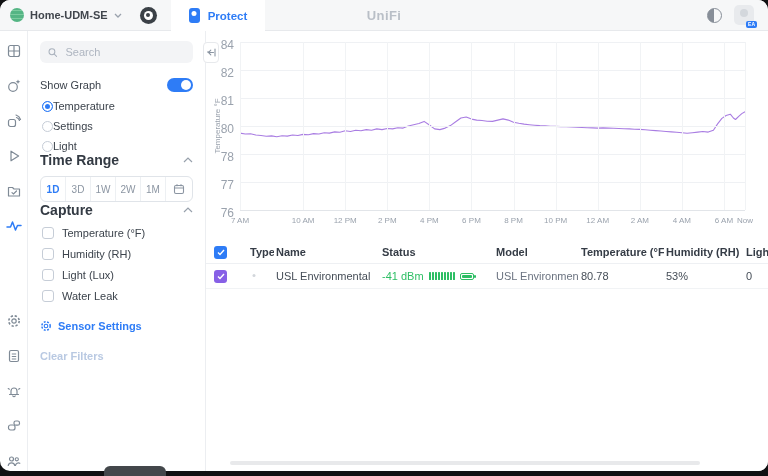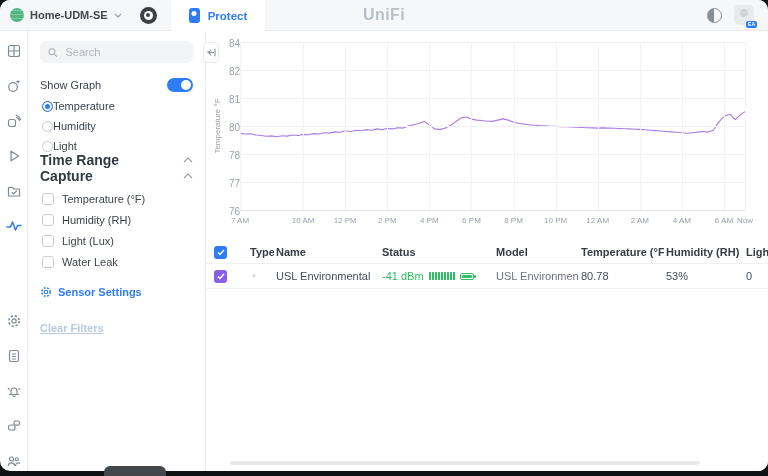--- a/index.html
+++ b/index.html
@@ -17,21 +17,21 @@
   .os-icon{width:17px;height:17px;border-radius:50%;background:#3b4147;
            display:grid;place-items:center;margin:0 14px 0 10px;}
   .os-icon .ring{width:9px;height:9px;border-radius:50%;background:#fff;display:grid;place-items:center;}
   .os-icon .ring i{width:4px;height:4px;border-radius:50%;background:#3b4147;display:block;}
   .tab-protect{height:31px;margin-bottom:-1px;background:#fff;display:flex;align-items:center;
                gap:8px;padding:0 18px;cursor:pointer;}
   .protect-ic{width:11px;height:15px;border-radius:3px;background:#2e7cf6;position:relative;}
   .protect-ic::after{content:"";position:absolute;left:50%;top:3px;width:5px;height:5px;
                      border-radius:50%;background:#fff;transform:translateX(-50%);}
   .tab-protect span{font-size:11.5px;font-weight:700;color:#2e7cf6;}
-  .brand{position:absolute;left:0;right:0;text-align:center;font-size:16px;font-weight:700;
+  .brand{position:absolute;left:0;right:0;text-align:center;font-size:13px;font-weight:700;
          letter-spacing:.4px;color:#b9bfc7;pointer-events:none;}
   .top-right{margin-left:auto;display:flex;align-items:center;gap:12px;padding-right:14px;}
   .theme-ic{width:15px;height:15px;border-radius:50%;border:1.5px solid #878e98;
             background:linear-gradient(90deg,#878e98 0 50%,transparent 50%);box-sizing:border-box;}
   .avatar{width:20px;height:20px;border-radius:5px;background:#e8eaed;position:relative;}
   .avatar::before{content:"";position:absolute;left:6px;top:4px;width:8px;height:8px;
                   border-radius:50%;background:#d3d7dc;}
   .avatar-badge{position:absolute;right:-3px;bottom:-3px;background:#2e7cf6;color:#fff;
                 font-size:5px;font-weight:700;padding:1px 2px;border-radius:2px;line-height:1;}
   
@@ -67,27 +67,27 @@
   .seg{flex:1;display:flex;align-items:center;justify-content:center;font-size:10px;
        color:#8b95a2;border-left:1px solid #edf0f3;cursor:pointer;}
   .seg:first-child{border-left:0;}
   .seg.active{color:#2e7cf6;font-weight:700;}
   .seg-cal{width:26px;display:grid;place-items:center;border-left:1px solid #edf0f3;cursor:pointer;}
   .cb-row{display:flex;gap:8px;align-items:center;margin-top:9px;padding-left:2px;cursor:pointer;}
   .cb{width:12px;height:12px;border:1px solid #c6cdd7;border-radius:3px;background:#fff;
       box-sizing:border-box;flex:0 0 auto;}
   .link-settings{display:flex;gap:6px;align-items:center;color:#2e7cf6;font-weight:700;
                  margin-top:18px;cursor:pointer;}
-  .link-clear{color:#b9c9e2;margin-top:24px;font-weight:700;cursor:pointer;text-decoration:underline;}
+  .link-clear{color:#b9c9e2;margin-top:18px;font-weight:700;cursor:pointer;}
   
   .main{flex:1;position:relative;background:#fff;overflow:hidden;}
   .chart{position:absolute;left:0;top:0;right:0;height:232px;}
   .ylabel{position:absolute;left:11px;top:95px;transform:translate(-50%,-50%) rotate(-90deg);
           font-size:8px;color:#9aa2ad;white-space:nowrap;}
-  .ytick{position:absolute;left:8px;width:26px;text-align:right;font-size:10px;color:#9aa2ad;}
+  .ytick{position:absolute;left:2px;width:26px;text-align:right;font-size:12px;color:#9aa2ad;}
   .plot{position:absolute;left:34px;top:11px;width:505px;height:168px;}
   .hgrid{position:absolute;left:0;right:0;height:1px;background:#eff1f4;}
   .hgrid.axisline{background:#e2e5e9;}
   .vgrid{position:absolute;top:0;bottom:0;width:1px;background:#f1f3f5;}
   .plot svg{position:absolute;left:0;top:0;width:100%;height:100%;overflow:visible;}
   .xtick{position:absolute;top:185px;font-size:8px;color:#9aa2ad;transform:translateX(-50%);
          white-space:nowrap;}
   
   .table{position:absolute;top:210px;left:0;width:598px;font-size:11px;}
   .thead,.trow{display:grid;grid-template-columns:26px 16px 26px 106px 114px 85px 85px 80px 60px;
@@ -218,33 +218,48 @@
         <span class="toggle"></span>
       </div>
 
       <div>
           <div class="radio-row">
             <span class="radio sel"></span>
             <span>Temperature</span>
           </div>
           <div class="radio-row">
             <span class="radio"></span>
-            <span>Humidity</span>
+            <span>Settings</span>
           </div>
           <div class="radio-row">
             <span class="radio"></span>
             <span>Light</span>
           </div>
         </div>
 
       <div class="section-head">
         <span>Time Range</span>
         <svg width="10" height="6" viewBox="0 0 10 6">
           <polyline points="1,5 5,1 9,5" fill="none" stroke="#98a1ac" stroke-width="1.2"></polyline>
           </svg>
+      </div>
+      <div class="seg-wrap">
+        <div class="seg-opts">
+            <span class="seg active">1D</span>
+            <span class="seg">3D</span>
+            <span class="seg">1W</span>
+            <span class="seg">2W</span>
+            <span class="seg">1M</span>
+          </div>
+        <div class="seg-cal">
+          <svg width="12" height="12" viewBox="0 0 12 12">
+            <rect x="1.5" y="2.5" width="9" height="8" rx="1.4" fill="none" stroke="#8b95a2" stroke-width="1.1"></rect>
+            <path d="M1.5 5h9M4 1.3v2M8 1.3v2" stroke="#8b95a2" stroke-width="1.1"></path>
+            </svg>
+        </div>
       </div>
 
       <div class="section-head">
         <span>Capture</span>
         <svg width="10" height="6" viewBox="0 0 10 6">
           <polyline points="1,5 5,1 9,5" fill="none" stroke="#98a1ac" stroke-width="1.2"></polyline>
           </svg>
       </div>
       <div>
           <div class="cb-row">

